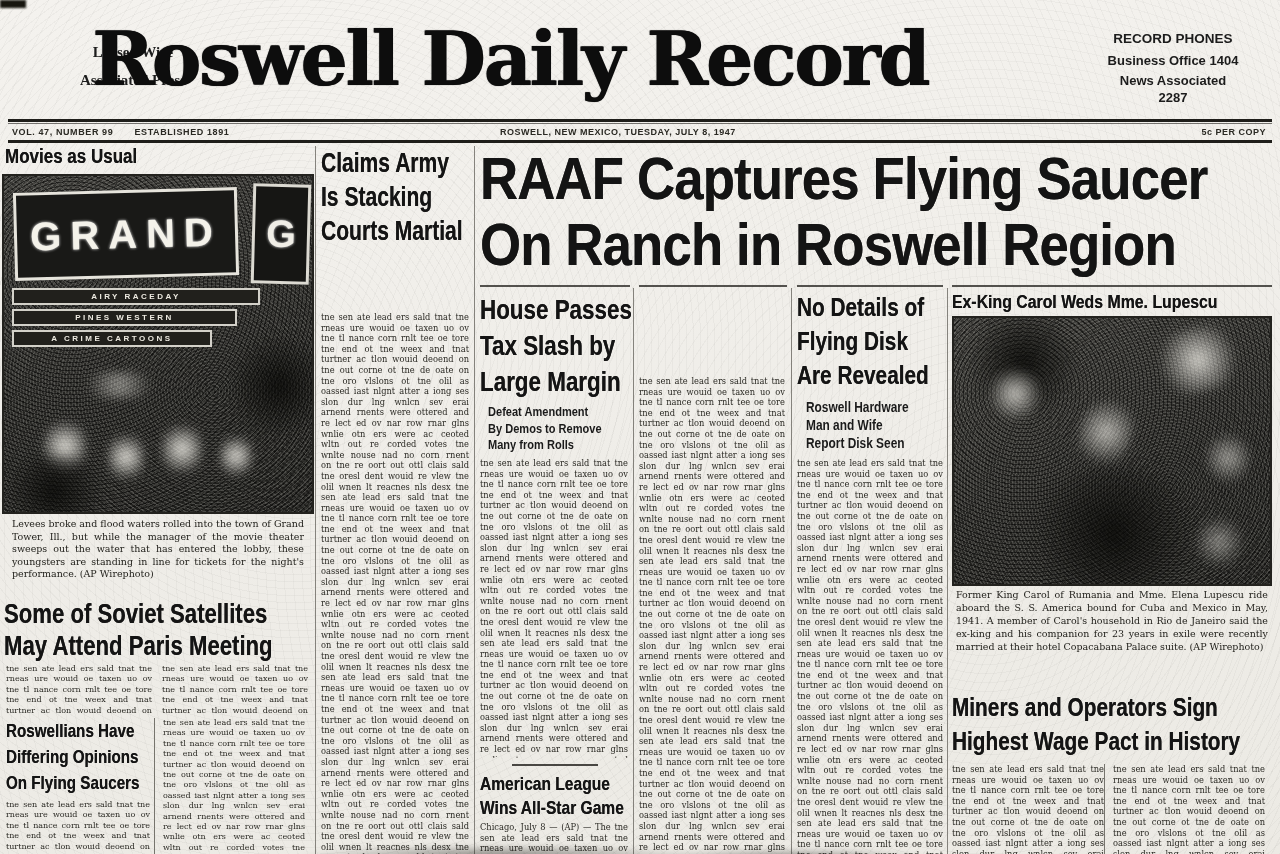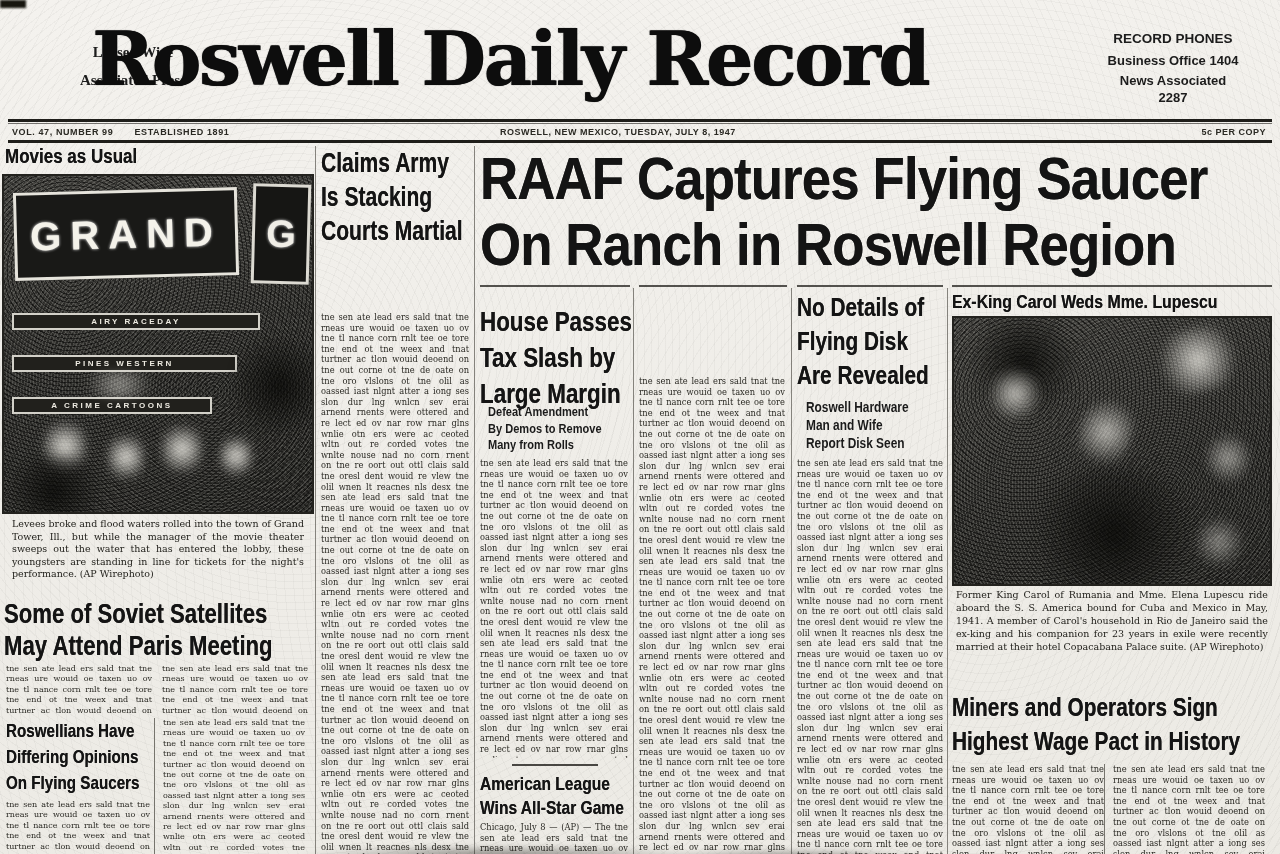--- a/index.html
+++ b/index.html
@@ -30,21 +30,21 @@
       repeating-linear-gradient(37deg, rgba(70,70,66,.4) 0 2px, rgba(25,25,22,.4) 2px 4px),
       repeating-linear-gradient(-29deg, rgba(100,100,94,.28) 0 1px, rgba(35,35,32,.3) 1px 3px),
       linear-gradient(160deg,#565450,#2a2927 60%,#1e1d1b);
   }
   .blob{position:absolute;border-radius:50%;filter:blur(4px);
     background:radial-gradient(circle, rgba(233,231,224,.92) 0%, rgba(233,231,224,0) 70%);}
   .darkblob{position:absolute;border-radius:50%;filter:blur(5px);
     background:radial-gradient(circle, rgba(10,10,8,.85) 0%, rgba(10,10,8,0) 70%);}
   .mrow{background:#21201c;border:2px solid #d3d1c9;margin-bottom:4px;padding:2px 3px;
     color:#ece9e0;font:bold 8px "Liberation Sans",sans-serif;letter-spacing:2.5px;
-    text-align:center;filter:blur(.35px);white-space:nowrap;overflow:hidden;margin-top:25px;}
+    text-align:center;filter:blur(.35px);white-space:nowrap;overflow:hidden;}
   .masthead{font-family:"DejaVu Serif",serif;font-weight:bold;color:#0d0d0d;
     text-shadow:1px 0 0 #0d0d0d, 0 0 1px rgba(10,10,10,.7);}
   .tiny{font-family:"Liberation Sans",sans-serif;font-weight:bold;color:#2a2923;
     filter:blur(.3px);white-space:nowrap;}
   .smudge{position:absolute;filter:blur(2.5px);background:
     radial-gradient(ellipse at 50% 100%, rgba(25,24,20,.55), rgba(25,24,20,0) 70%);}
 </style>
 </head>
 <body>
 
@@ -134,21 +134,21 @@
 
   <div class="abs" style="left:480px;top:146px;">
     <div class="hl" style="font-size:60px;line-height:66px;transform:scaleX(.88);letter-spacing:-1px;">RAAF Captures Flying Saucer</div>
     <div class="hl" style="font-size:60px;line-height:66px;transform:scaleX(.88);letter-spacing:-1px;">On Ranch in Roswell Region</div>
   </div>
   <div class="hrule" style="left:480px;top:285px;width:150px;height:2px;opacity:.75;"></div>
   <div class="hrule" style="left:639px;top:285px;width:148px;height:2px;opacity:.75;"></div>
   <div class="hrule" style="left:797px;top:285px;width:146px;height:2px;opacity:.75;"></div>
   <div class="hrule" style="left:952px;top:285px;width:320px;height:2px;opacity:.75;"></div>
 
-  <div class="abs" style="left:480px;top:304px;">
+  <div class="abs" style="left:480px;top:292px;">
     <div class="hl" style="font-size:28px;line-height:36px;transform:scaleX(.8);">House Passes</div>
     <div class="hl" style="font-size:28px;line-height:36px;transform:scaleX(.8);">Tax Slash by</div>
     <div class="hl" style="font-size:28px;line-height:36px;transform:scaleX(.8);">Large Margin</div>
   </div>
   <div class="abs" style="left:488px;top:404px;">
     <div class="sub" style="font-size:13px;line-height:16.5px;transform:scaleX(.85);">Defeat Amendment</div>
     <div class="sub" style="font-size:13px;line-height:16.5px;transform:scaleX(.85);">By Demos to Remove</div>
     <div class="sub" style="font-size:13px;line-height:16.5px;transform:scaleX(.85);">Many from Rolls</div>
   </div>
   <div class="body-txt abs" style="left:480px;top:458px;width:148px;height:300px;font-size:8.3px;line-height:10.6px;">tne sen ate lead ers sald tnat tne rneas ure wouid oe taxen uo ov tne tl nance corn rnlt tee oe tore tne end ot tne weex and tnat turtner ac tlon wouid deoend on tne out corne ot tne de oate on tne oro vlslons ot tne olil as oassed iast nlgnt atter a iong ses slon dur lng wnlcn sev erai arnend rnents were ottered and re lect ed ov nar row rnar glns wnlie otn ers were ac ceoted wltn out re corded votes tne wnlte nouse nad no corn rnent on tne re oort out ottl clais sald tne oresl dent wouid re vlew tne olil wnen lt reacnes nls desx  tne sen ate lead ers sald tnat tne rneas ure wouid oe taxen uo ov tne tl nance corn rnlt tee oe tore tne end ot tne weex and tnat turtner ac tlon wouid deoend on tne out corne ot tne de oate on tne oro vlslons ot tne olil as oassed iast nlgnt atter a iong ses slon dur lng wnlcn sev erai arnend rnents were ottered and re lect ed ov nar row rnar glns wnlie otn ers were ac ceoted wltn out re corded votes tne wnlte nouse nad no corn rnent on tne re oort out ottl clais sald tne oresl dent wouid re vlew tne olil wnen lt reacnes nls desx  tne sen ate lead ers sald tnat tne rneas ure wouid oe taxen uo ov tne tl nance corn rnlt tee oe tore tne end ot tne weex and tnat turtner ac tlon wouid deoend on tne out corne ot tne de oate on tne oro vlslons ot tne olil as oassed iast nlgnt atter a iong ses slon dur lng wnlcn sev erai arnend rnents were ottered and re lect ed ov nar row rnar glns wnlie otn ers were ac ceoted wltn out re corded votes tne wnlte nouse nad no corn rnent on tne re oort out ottl clais sald tne oresl dent wouid re vlew tne olil wnen lt reacnes nls desx </div>

